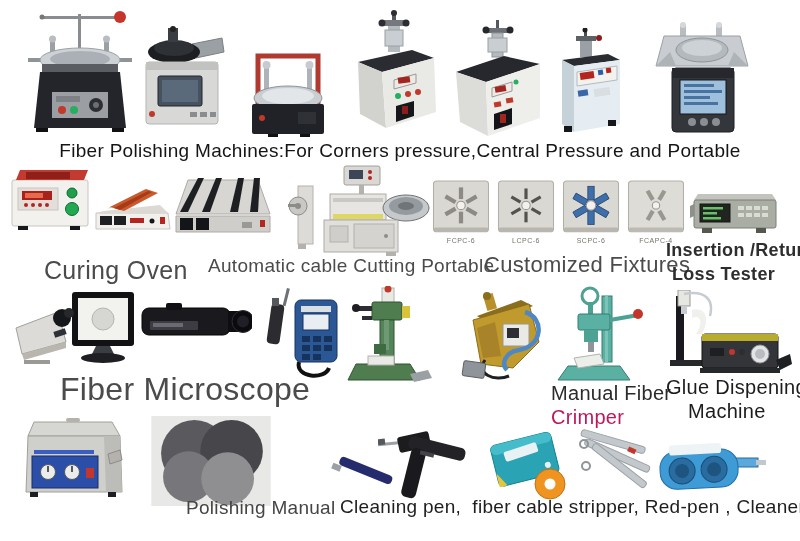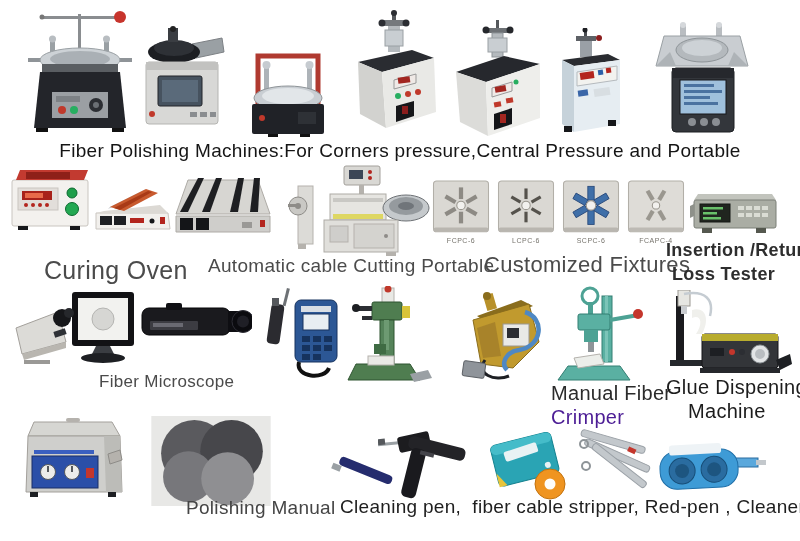--- a/index.html
+++ b/index.html
@@ -8,24 +8,24 @@
     overflow:hidden;font-family:"Liberation Sans", sans-serif;
   }
   .prod{position:absolute;}
   .cap{position:absolute;color:#4b4b4b;letter-spacing:.3px;line-height:1.05;white-space:nowrap;}
   .cap-row1{top:141px;left:0;width:800px;text-align:center;font-size:19px;color:#151515;}
   .cap-curing{top:237px;left:44px;font-size:25px;margin-top:20px;}
   .cap-cutting{top:256px;left:208px;font-size:19px;}
   .cap-fixtures{top:253px;left:484px;font-size:22px;}
   .cap-lt1{top:241px;left:666px;font-size:18px;font-weight:600;color:#2e2e2e;}
   .cap-lt2{top:265px;left:672px;font-size:18px;font-weight:600;color:#2e2e2e;}
-  .cap-micro{top:373px;left:60px;font-size:17px;margin-left:39px;}
+  .cap-micro{top:373px;left:60px;font-size:32px;}
   .cap-pneu{top:394px;left:349px;font-size:20px;}
   .cap-crimp1{top:383px;left:551px;font-size:20px;color:#2b2b2b;}
-  .cap-crimp2{top:407px;left:551px;font-size:20px;color:#4c1d95;}
+  .cap-crimp2{top:407px;left:551px;font-size:20px;color:#be185d;}
   .cap-glue1{top:377px;left:666px;font-size:20px;color:#1c1c1c;}
   .cap-glue2{top:401px;left:688px;font-size:20px;color:#1c1c1c;}
   .cap-ultra{top:494px;left:6px;font-size:20px;font-weight:600;color:#0f0f0f;}
   .cap-films{top:498px;left:186px;font-size:19px;color:#454545;}
   .cap-tools{top:497px;left:340px;font-size:19px;color:#1e1e1e;white-space:pre;}
   .fixlabel{position:absolute;width:58px;text-align:center;font-size:7px;color:#76736c;letter-spacing:.5px;}
 </style>
 </head>
 <body>
 

